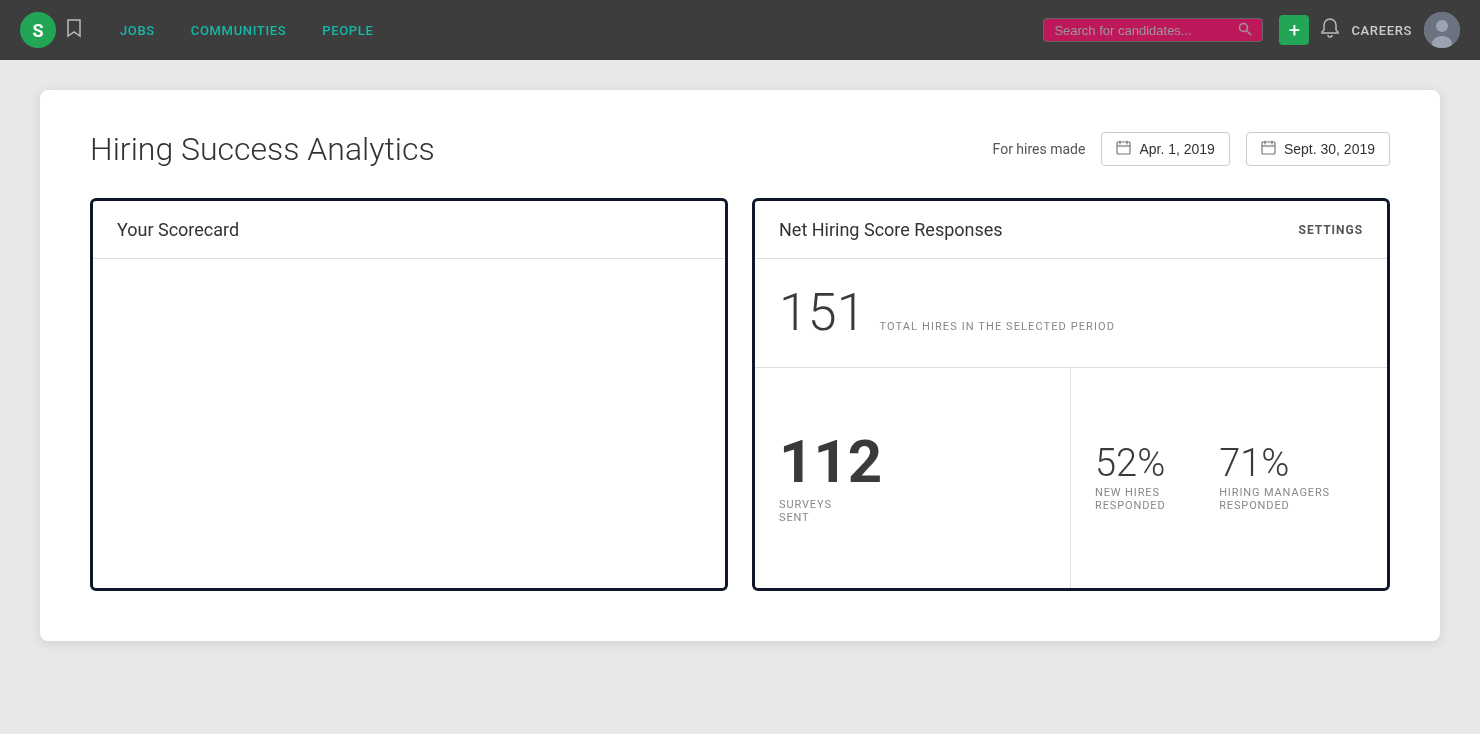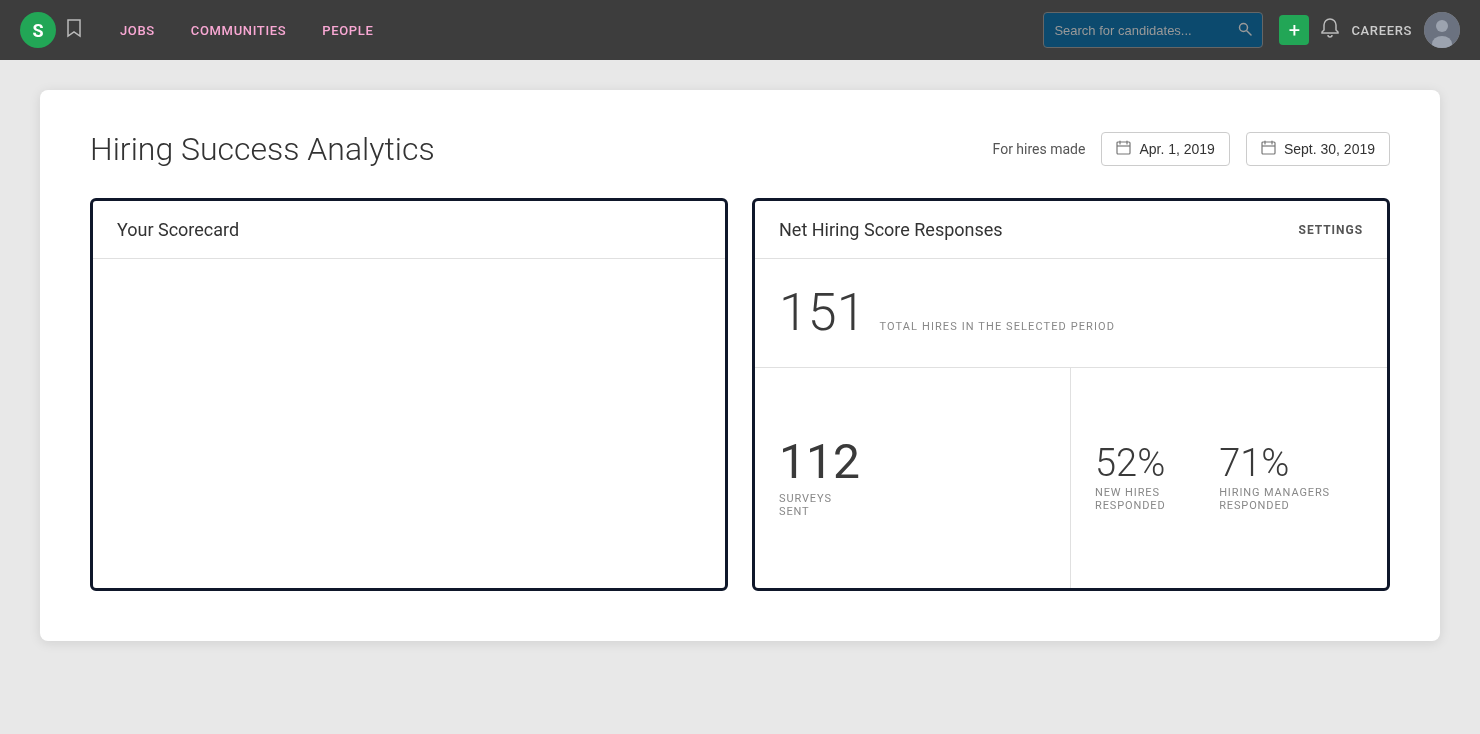--- a/index.html
+++ b/index.html
@@ -37,36 +37,36 @@
       font-size: 18px;
       margin-right: 20px;
       cursor: pointer;
     }
     .nav-links {
       display: flex;
       gap: 0;
       flex: 1;
     }
     .nav-link {
-      color: #f9a8d4;
+      color: #14b8a6;
       text-decoration: none;
       font-size: 13px;
       font-weight: 500;
       letter-spacing: 0.05em;
       padding: 16px 18px;
       height: 54px;
       display: flex;
       align-items: center;
       cursor: pointer;
     }
     .nav-search {
-      background: #0c4a6e;
+      background: #be185d;
       border: 1px solid #666;
       border-radius: 4px;
-      height: 36px;
+      height: 24px;
       display: flex;
       align-items: center;
       padding: 8px 10px;
       gap: 8px;
       min-width: 220px;
     }
     .nav-search input {
       background: transparent;
       border: none;
       outline: none;
@@ -269,22 +269,22 @@
     }
     .stat-cell-right {
       padding: 28px 24px;
       display: flex;
       flex-direction: row;
       justify-content: center;
       gap: 16px;
       align-items: center;
     }
     .stat-medium {
-      font-size: 48px;
-      font-weight: 400;
+      font-size: 60px;
+      font-weight: 700;
       color: #3a3a3a;
       line-height: 1;
     }
     .stat-sublabel {
       font-size: 11px;
       letter-spacing: 0.08em;
       color: #888;
       text-transform: uppercase;
       margin-top: 6px;
     }

